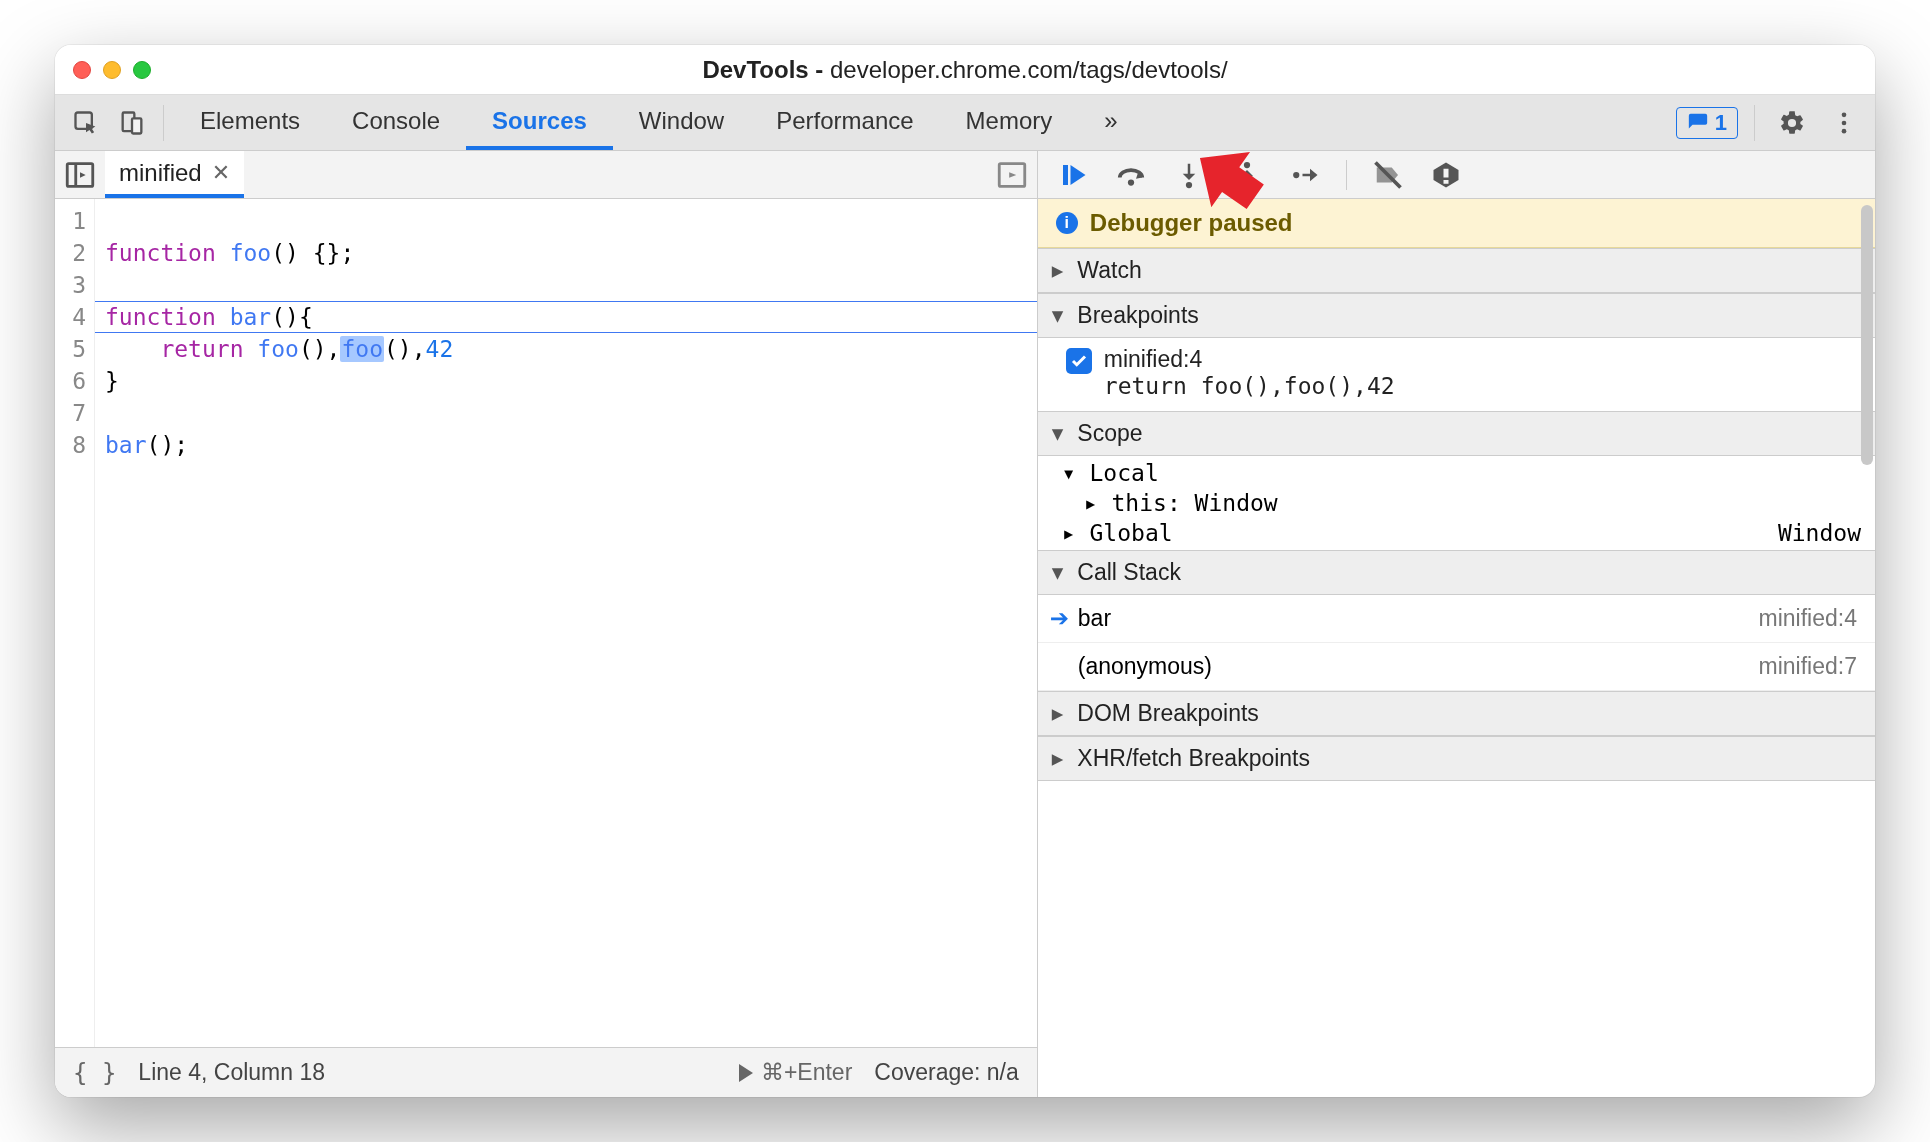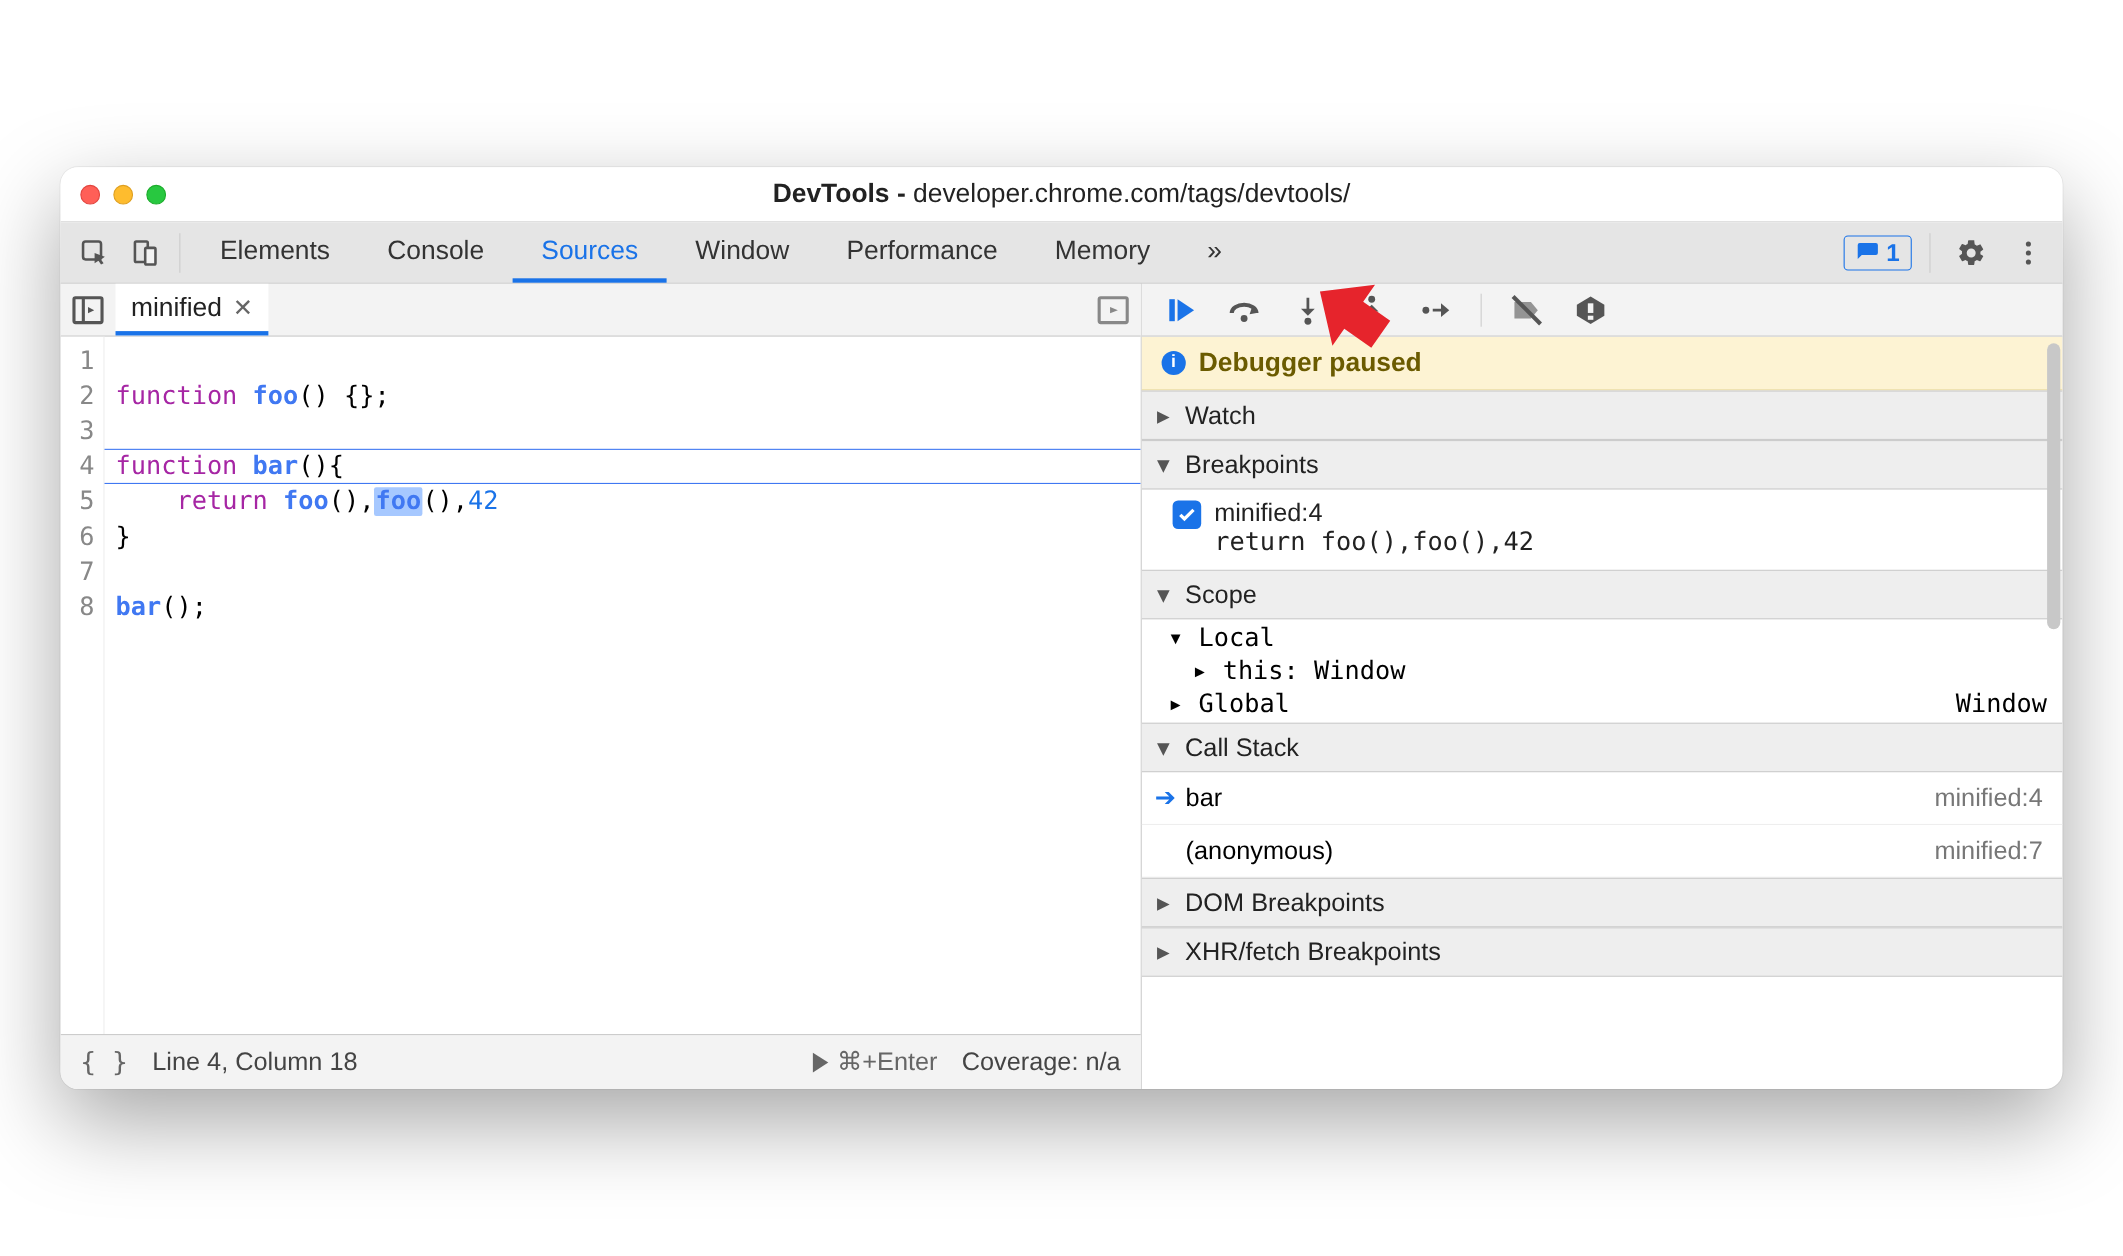--- a/index.html
+++ b/index.html
@@ -7,21 +7,21 @@
     font-family: -apple-system, BlinkMacSystemFont, "Segoe UI", Helvetica, Arial, sans-serif;
     background: #fff;
     width: 1930px;
     height: 1142px;
     display: flex;
     align-items: center;
     justify-content: center;
   }
   .window {
     width: 1820px;
-    height: 838px;
+    height: 1052px;
     background: #fff;
     border-radius: 16px;
     box-shadow: 0 30px 80px rgba(0,0,0,0.35), 0 0 0 1px rgba(0,0,0,0.05);
     overflow: hidden;
     display: flex;
     flex-direction: column;
     position: relative;
   }
   
   .titlebar {
@@ -56,21 +56,21 @@
   }
   .ts-iconbtn svg { width:28px; height:28px; }
   .ts-sep { width:1px; height:36px; background:#ccc; margin:0 6px;}
   .tabs { display:flex; align-items:stretch; height:100%; gap:0; }
   .tab {
     padding: 0 26px;
     display:flex; align-items:center;
     font-size:24px; color:#333; cursor:pointer;
     border-bottom:4px solid transparent;
   }
-  .tab.active { color:#1a73e8; border-bottom-color:#1a73e8;}
+  .tab.active { color:#1a73e8; border-bottom-color:#1a73e8;font-weight:bold;}
   .ts-right { margin-left:auto; display:flex; align-items:center; gap:10px;}
   .badge-btn {
     display:flex; align-items:center; gap:6px;
     border:1px solid #1a73e8; border-radius:4px;
     padding:2px 10px; color:#1a73e8; font-size:22px; font-weight:600;
   }
   .badge-btn svg { width:22px; height:22px; fill:#1a73e8;}
   
   .main { flex:1; display:flex; min-height:0; }
   .left { flex: 0 0 54%; display:flex; flex-direction:column; border-right:1px solid #ccc; min-width:0;}
@@ -87,21 +87,21 @@
     font-size:24px; color:#222; border-bottom:4px solid #1a73e8;
     background:#fff;
   }
   .ed-tab .close { color:#666; font-size:22px; cursor:pointer;}
   .ed-run { margin-left:auto; color:#888;}
   
   .code-wrap { flex:1; display:flex; font-family: Menlo, Consolas, monospace; font-size:23px; line-height:32px; overflow:hidden; position:relative;}
   .gutter { width:40px; text-align:right; color:#888; padding:6px 8px 0 0; background:#fff; border-right:1px solid #eee;}
   .code { flex:1; padding:6px 0 0 10px; white-space:pre; color:#000; position:relative;}
   .kw { color:#a626a4;}
-  .fn { color:#4078f2;font-weight:bold;}
+  .fn { color:#4078f2;}
   .num{ color:#1a73e8;}
   .bp-line {
     position:absolute; left:0; right:0; height:32px;
     border-top:1px solid #4078f2; border-bottom:1px solid #4078f2;
     pointer-events:none;
   }
   .hl-token { background:#a6c8ff; border-radius:2px; padding:0 1px;}
   
   .ed-status {
     height:50px; border-top:1px solid #ccc; background:#f3f3f3;

